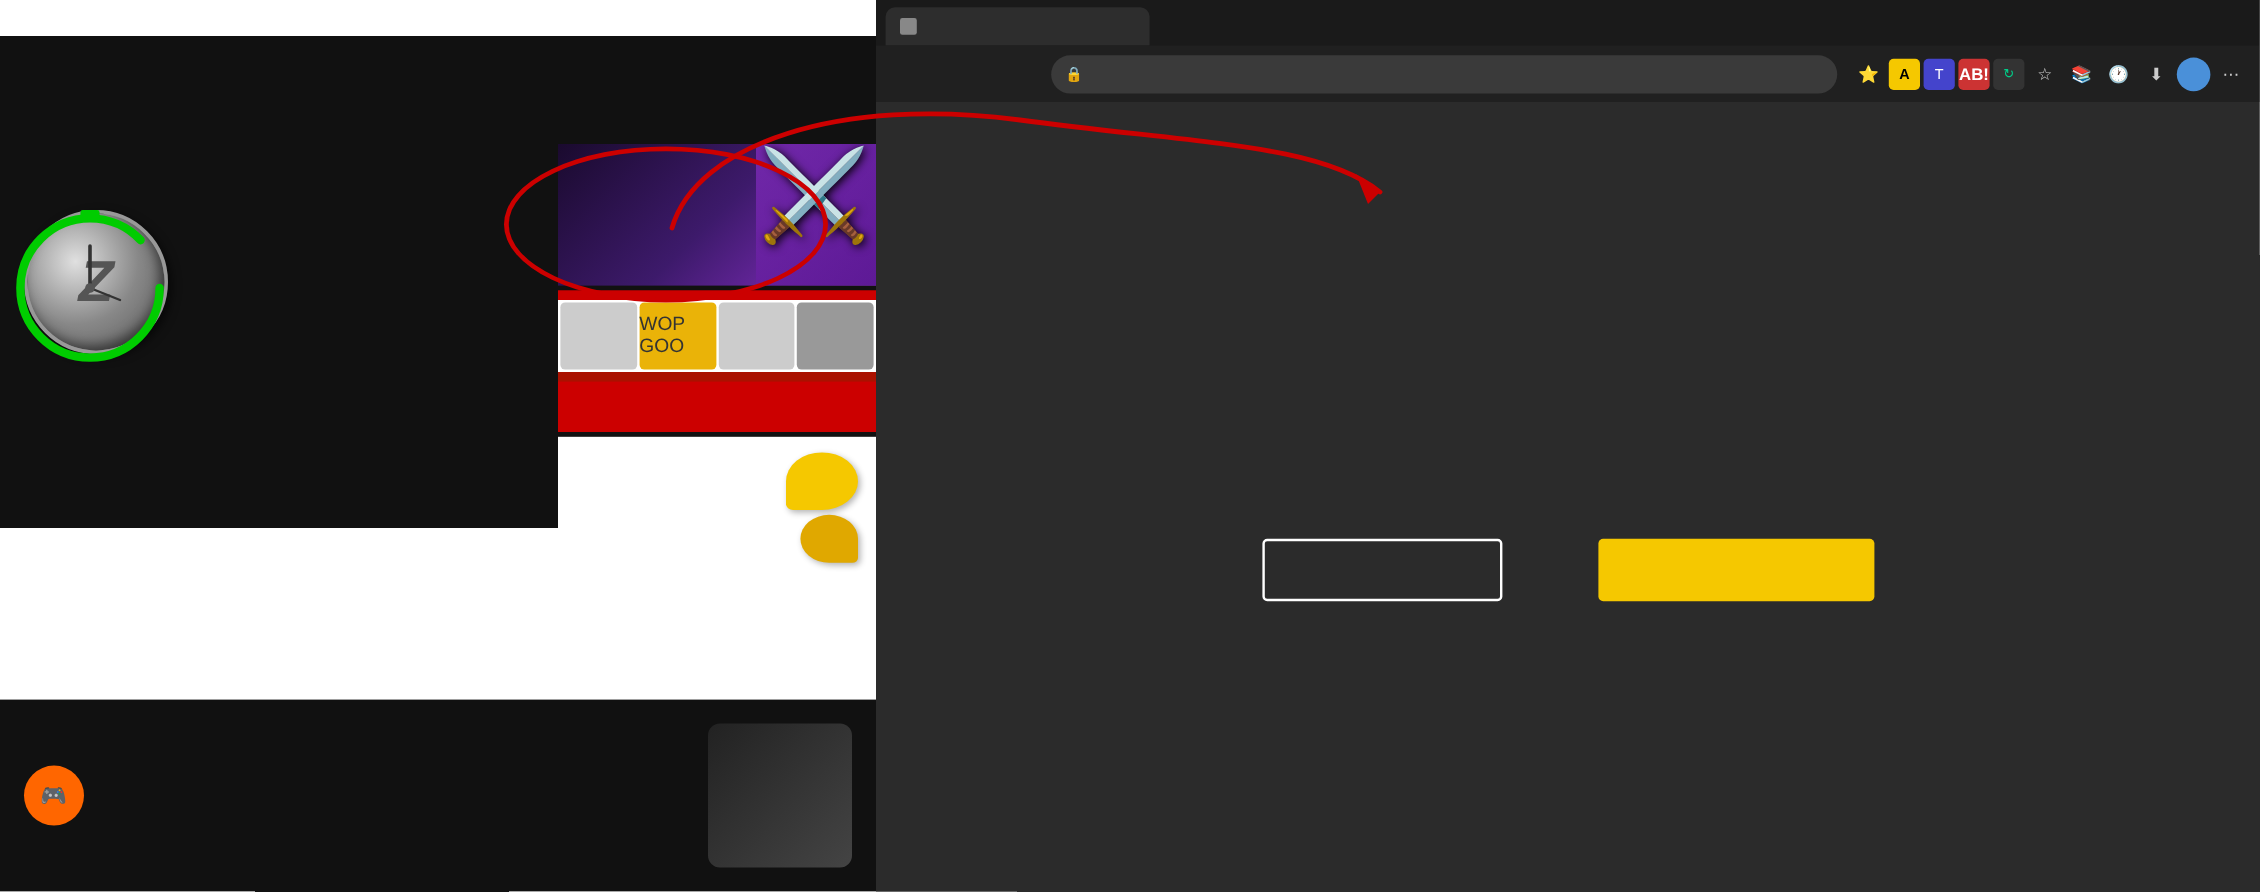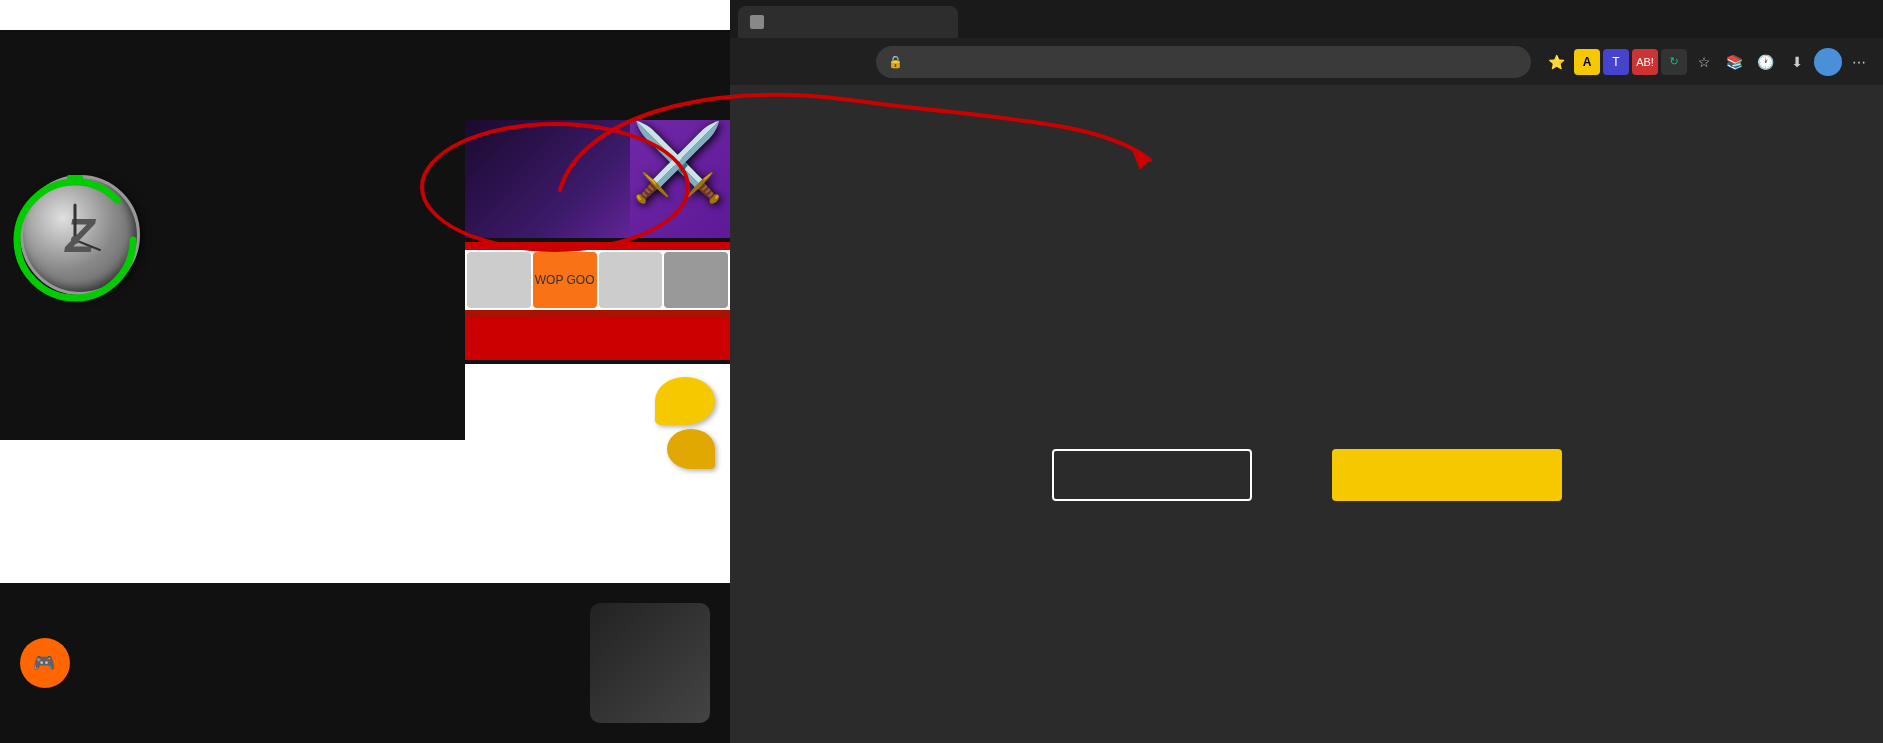--- a/index.html
+++ b/index.html
@@ -478,21 +478,21 @@
         <div style="position:absolute; right:5px; top:5px; font-size:75px; line-height:1; color:#f0c060; z-index:1; text-shadow: 2px 2px 8px #000;">⚔️</div>
       </div>
 
       <div class="ad-item" style="background:#c00;">
         <div style="background:#cc0000; padding:4px 6px; text-align:center;">
           <div style="font-size:13px; font-weight:900; color:#fff;"></div>
           <div style="font-size:19px; font-weight:900; color:#fff;"></div>
         </div>
         <div style="display:flex; height:60px; background:#fff; gap:2px; padding:2px;">
           <div style="flex:1; background:#ccc; border-radius:4px;"></div>
-          <div style="flex:1; background:#f97316; border-radius:4px; display:flex; align-items:center; justify-content:center; font-size:12px; color:#333;">WOP GOO</div>
+          <div style="flex:1; background:#eab308; border-radius:4px; display:flex; align-items:center; justify-content:center; font-size:16px; color:#333;">WOP GOO</div>
           <div style="flex:1; background:#ccc; border-radius:4px;"></div>
           <div style="flex:1; background:#999; border-radius:4px;"></div>
         </div>
         <div style="font-size:10px; color:#fff; text-align:center; padding:4px 5px; background:#aa1100;"></div>
       </div>
 
       <div class="ad-item" style="background:#fff; display:flex; align-items:center; padding:10px 15px; gap:10px;">
         <div style="font-size:19px; font-weight:900; color:#000; line-height:1.1; flex:1;">
           <div></div>
           <div></div>
@@ -548,21 +548,21 @@
 
       <div class="url-bar">
         <span class="url-lock">🔒</span>
         <span class="url-text"></span>
       </div>
 
       <div class="toolbar-icons">
         <div class="toolbar-icon">⭐</div>
         <div class="toolbar-icon-ext" style="background:#f5c800; color:#000; font-size:12px; font-weight:bold;">A</div>
         <div class="toolbar-icon-ext" style="background:#4444cc; color:#fff; font-size:12px;">T</div>
-        <div class="toolbar-icon-ext" style="background:#cc3333; color:#fff; font-size:11px; font-weight:normal;">AB!</div>
+        <div class="toolbar-icon-ext" style="background:#cc3333; color:#fff; font-size:14px; font-weight:bold;">AB!</div>
         <div class="toolbar-icon-ext" style="background:#333; color:#00cc88; font-size:11px;">↻</div>
         <div class="toolbar-icon">☆</div>
         <div class="toolbar-icon">📚</div>
         <div class="toolbar-icon">🕐</div>
         <div class="toolbar-icon">⬇</div>
         <div class="toolbar-icon-ext" style="background:#4a90d9; border-radius:50%; width:28px; height:28px;"></div>
         <div class="toolbar-icon">⋯</div>
       </div>
     </div>
   </div>

